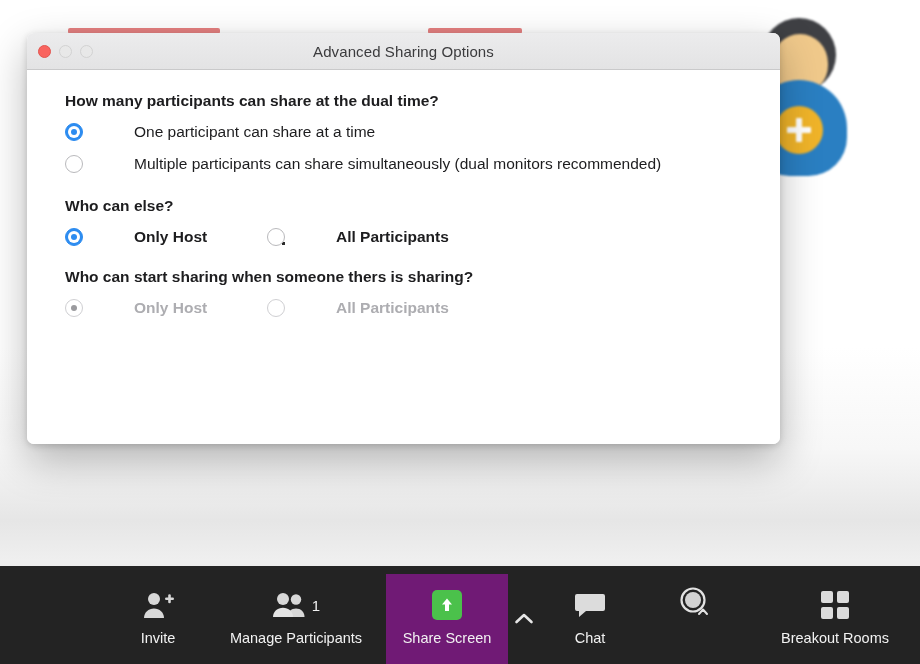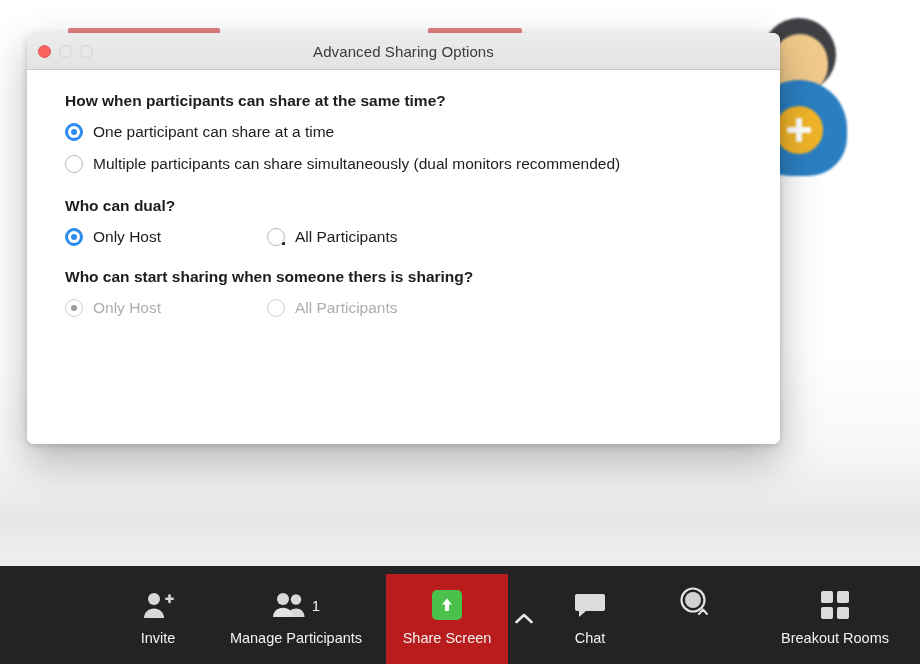--- a/index.html
+++ b/index.html
@@ -171,27 +171,29 @@
   .radio-row {
     display: flex;
     align-items: center;
     margin-bottom: 14px;
   }
   .radio-row:last-child { margin-bottom: 0; }
 
   .radio-inline {
     display: flex;
     align-items: flex-end;
+    font-weight: bold;
   }
   .radio-inline .radio-option:first-child { width: 202px; }
 
   .radio-option {
     display: flex;
     align-items: center;
     cursor: default;
+    gap: 41px;
   }
 
   .radio {
     width: 18px;
     height: 18px;
     border-radius: 50%;
     box-sizing: border-box;
     flex: 0 0 auto;
     position: relative;
     background: #ffffff;
@@ -272,21 +274,21 @@
     height: 38px;
     display: flex;
     align-items: center;
     justify-content: center;
   }
   .tb-label { margin-top: 6px; }
 
   #tb-spacer-left { width: 110px; }
   #tb-invite { width: 96px; }
   #tb-manage { width: 180px; }
-  #tb-share  { width: 122px; background: #b91c1c; height: 90px; }
+  #tb-share  { width: 122px; background: #701a75; height: 90px; }
   #tb-share-arrow {
     width: 32px;
     height: 90px;
     display: flex;
     align-items: center;
     justify-content: center;
     padding-top: 0;
   }
   #tb-chat { width: 100px; }
   #tb-record { width: 110px; gap: 39px; }
@@ -337,41 +339,41 @@
         <div class="tl close"></div>
         <div class="tl min"></div>
         <div class="tl max"></div>
       </div>
       <div id="window-title">Advanced Sharing Options</div>
     </div>
 
     <div id="dialog-body">
 
       <div class="section">
-        <div class="section-heading">How when participants can share at the same time?</div>
+        <div class="section-heading">How many participants can share at the dual time?</div>
 
         <div class="radio-row">
           <div class="radio-option">
             <span class="radio checked"></span>
             <span class="radio-label">One participant can share at a time</span>
           </div>
         </div>
 
         <div class="radio-row">
           <div class="radio-option">
             <span class="radio"></span>
             <span class="radio-label">Multiple participants can share simultaneously (dual monitors recommended)</span>
           </div>
         </div>
       </div>
 
       <div id="stray-dot"></div>
 
       <div class="section tight">
-        <div class="section-heading">Who can dual?</div>
+        <div class="section-heading">Who can else?</div>
 
         <div class="radio-row radio-inline">
           <div class="radio-option">
             <span class="radio checked"></span>
             <span class="radio-label">Only Host</span>
           </div>
           <div class="radio-option">
             <span class="radio"></span>
             <span class="radio-label">All Participants</span>
           </div>

